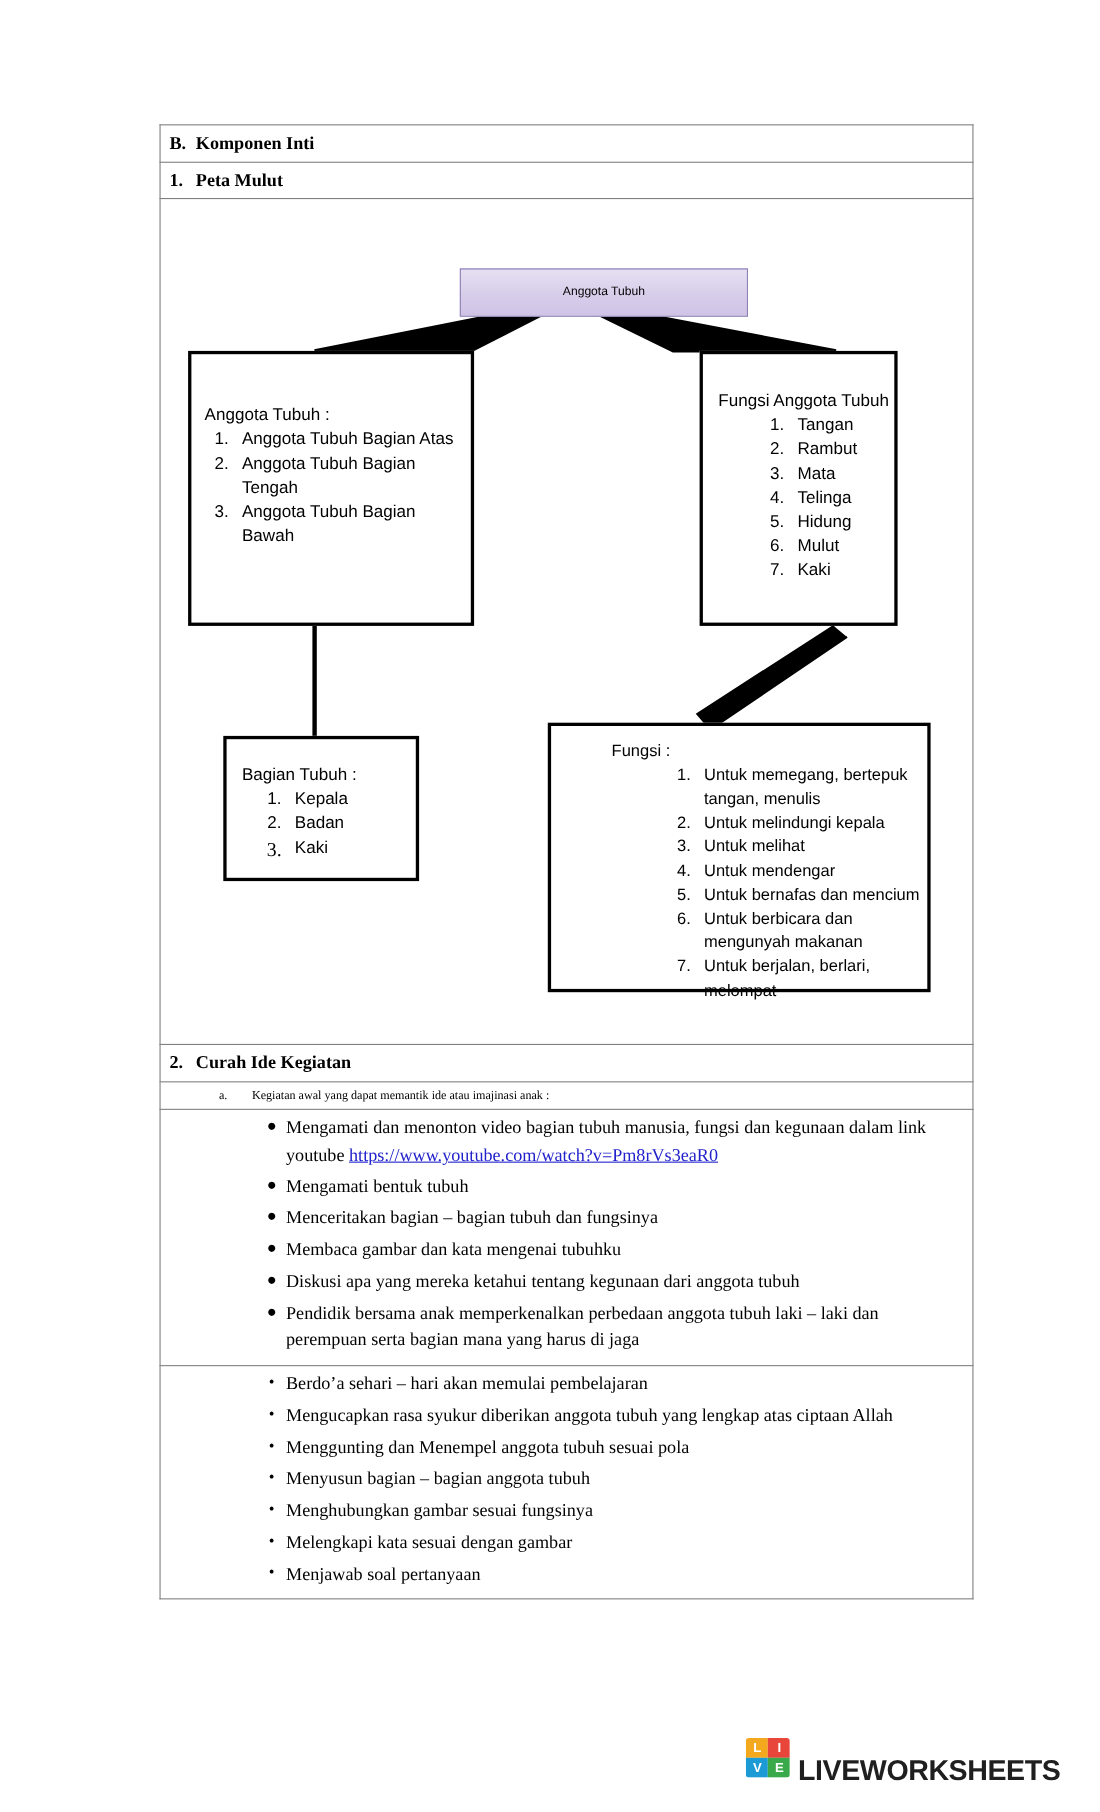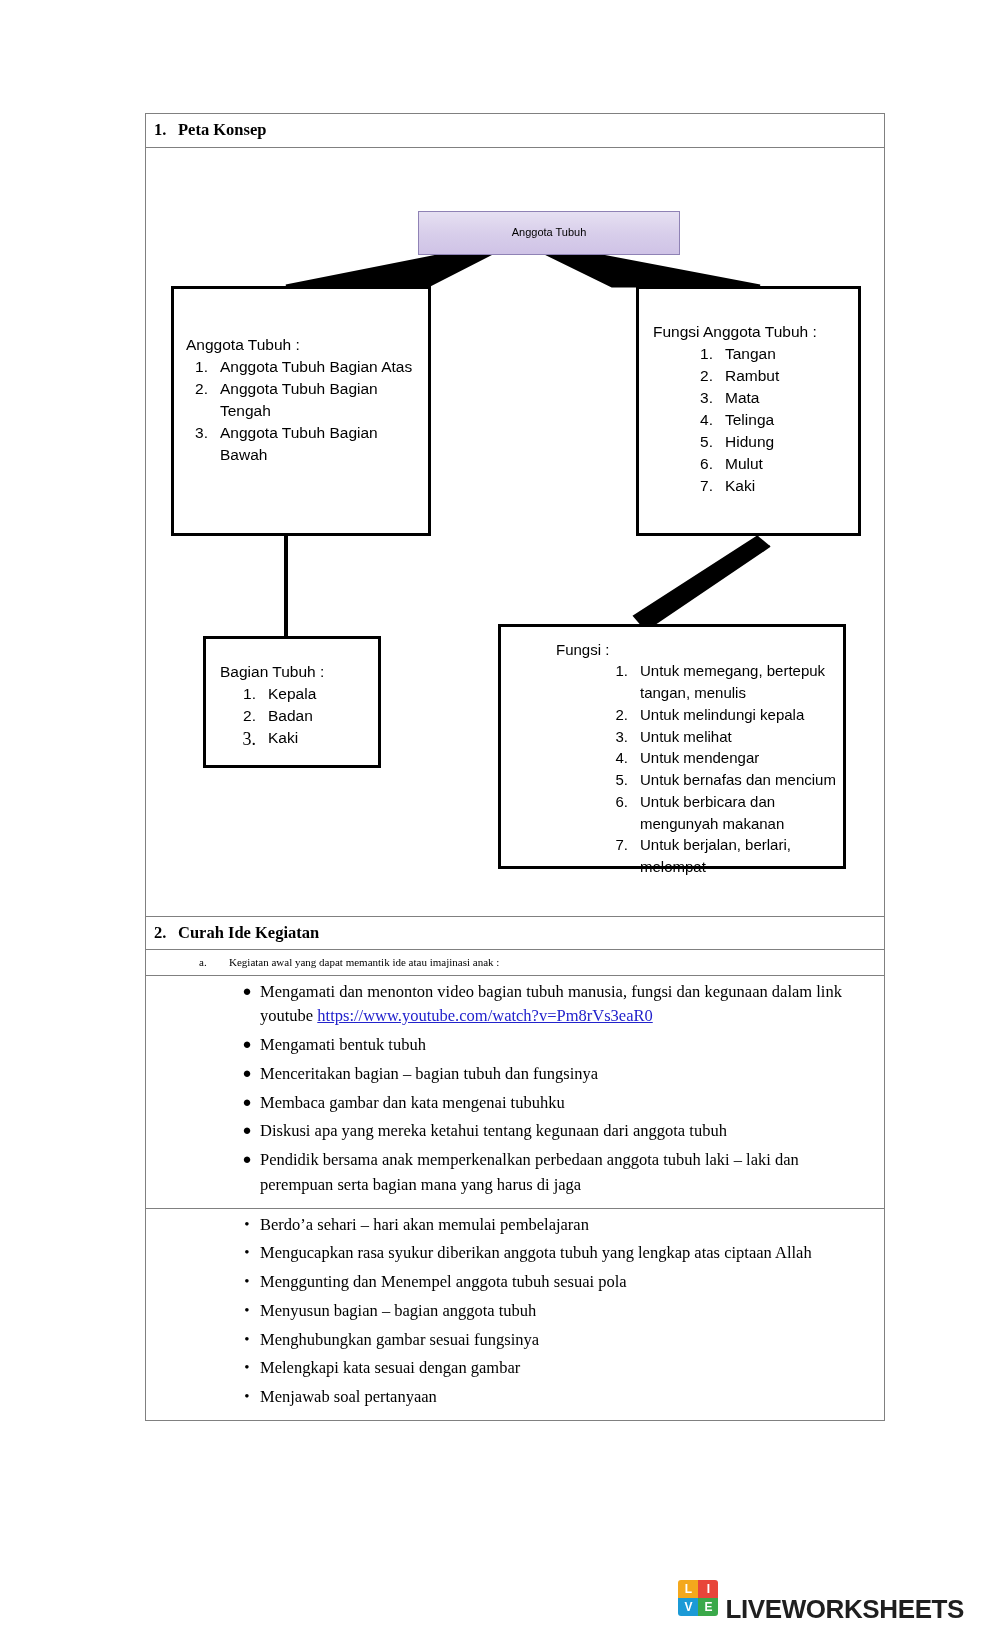--- a/index.html
+++ b/index.html
@@ -180,24 +180,29 @@
     margin-top: 24px;
   }
 </style>
 </head>
 <body>
 
 <div class="page">
 
   <table class="doc-table">
     <tbody>
-
-    <tr>
+        <tr>
       <td class="hdr-cell">
-        <span class="num">1.</span><span class="lbl">Peta Konsep</span>
+        <span class="num">B.</span><span class="lbl">Komponen Inti</span>
+      </td>
+    </tr>
+
+    <tr>
+      <td class="hdr-cell">
+        <span class="num">1.</span><span class="lbl">Peta Mulut</span>
       </td>
     </tr>
 
     <tr>
       <td class="map-cell">
         <div class="map">
 
           <svg class="connector" width="738" height="768" viewBox="0 0 738 768" style="left:0; top:0;">
 
             <polyline points="372,92 140,138 282,138 372,92" fill="#000" stroke="#000" stroke-width="3"></polyline>
@@ -226,21 +231,21 @@
                       <span class="tx">Anggota Tubuh Bagian Tengah</span>
                     </li>
                 <li>
                       <span class="n">3.</span>
                       <span class="tx">Anggota Tubuh Bagian Bawah</span>
                     </li>
               </ul>
             </div>
           </div>
 
-          <div class="node" style="left:490px; top:138px; width:225px; height:250px;">
+          <div class="node" style="left:490px; top:138px; width:180px; height:250px;">
             <div class="node-body" style="padding:32px 6px 0 14px;">
               <div class="node-title">Fungsi Anggota Tubuh :</div>
               <ul class="olist" style="padding-left:38px;">
                 <li>
                       <span class="n">1.</span>
                       <span class="tx">Tangan</span>
                     </li>
                 <li>
                       <span class="n">2.</span>
                       <span class="tx">Rambut</span>

